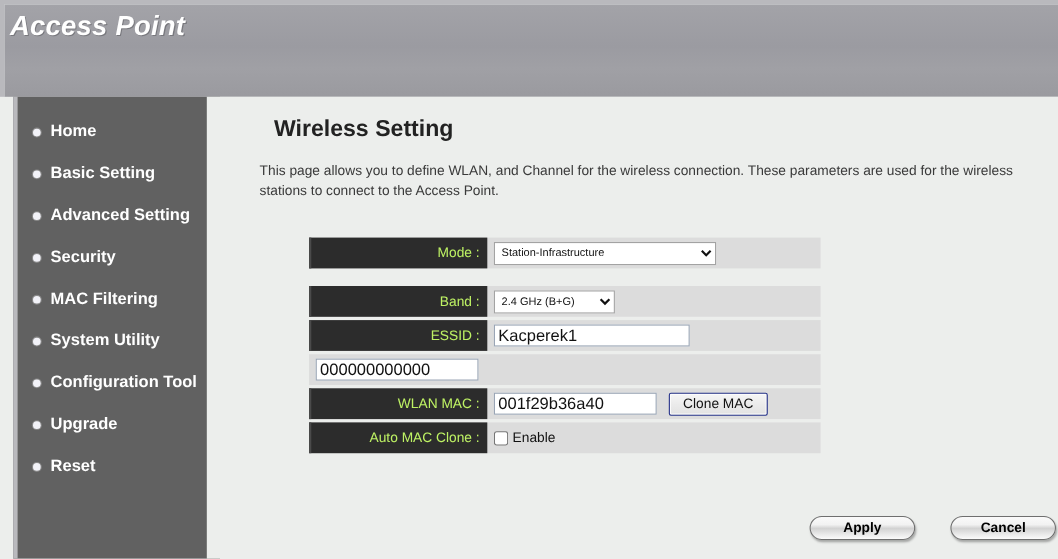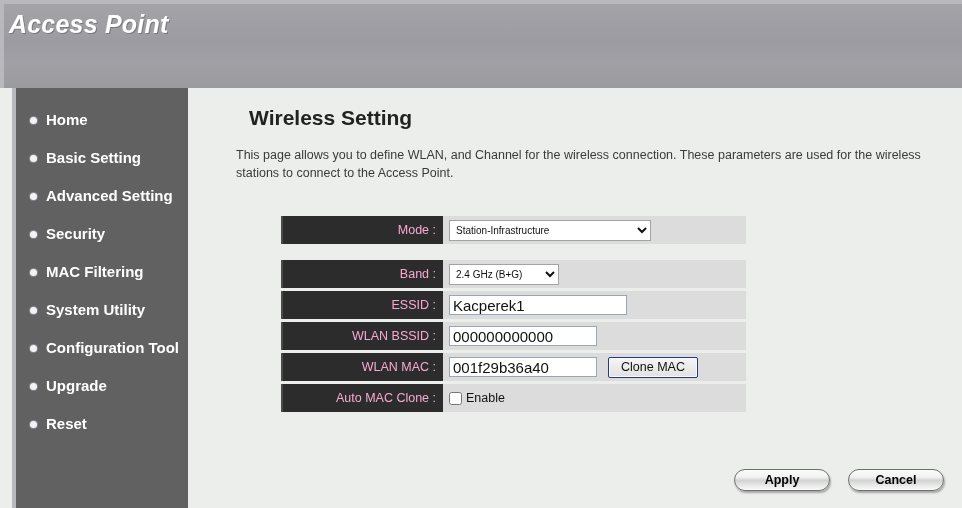--- a/index.html
+++ b/index.html
@@ -122,21 +122,21 @@
     align-items: stretch;
     height: 28px;
     margin-bottom: 3px;
     background: #dcdcdc;
   }
   .row-gap { height: 13px; }
   .row-label {
     width: 162px;
     flex: 0 0 162px;
     background: #2c2c2c;
-    color: #f9a8d4;
+    color: #bef264;
     font-size: 12.5px;
     text-align: right;
     padding-right: 7px;
     box-sizing: border-box;
     display: flex;
     align-items: center;
     justify-content: flex-end;
     border-left: 2px solid #4a4a4a;
   }
   .row-field {
@@ -203,24 +203,24 @@
     cursor: pointer;
   }
   .chk-label {
     font-size: 12.5px;
     color: #111;
   }
 
   
   #btn-bar {
     position: absolute;
-    right: 18px;
+    right: 2px;
     bottom: 17px;
     display: flex;
-    gap: 18px;
+    gap: 32px;
   }
   .pill-btn {
     position: relative;
     width: 96px;
     height: 22px;
     border-radius: 11px;
     border: 1px solid #6f6f6f;
     background: linear-gradient(to bottom, #fafafa 0%, #f2f2f2 35%, #d2d2d2 52%, #e9e9e9 78%, #fbfbfb 100%);
     color: #000;
     font-size: 12.5px;
@@ -308,21 +308,20 @@
       </div>
 
       <div class="form-row">
         <div class="row-label">ESSID :</div>
         <div class="row-field">
           <input class="ctrl-text t-essid" type="text" value="Kacperek1" style="">
         </div>
       </div>
 
       <div class="form-row">
-        <div class="row-label">WLAN BSSID :</div>
         <div class="row-field">
           <input class="ctrl-text t-bssid" type="text" value="000000000000" style="">
         </div>
       </div>
 
       <div class="form-row">
         <div class="row-label">WLAN MAC :</div>
         <div class="row-field">
           <input class="ctrl-text t-mac" type="text" value="001f29b36a40" style="">
           <button class="btn-clone">Clone MAC</button>

